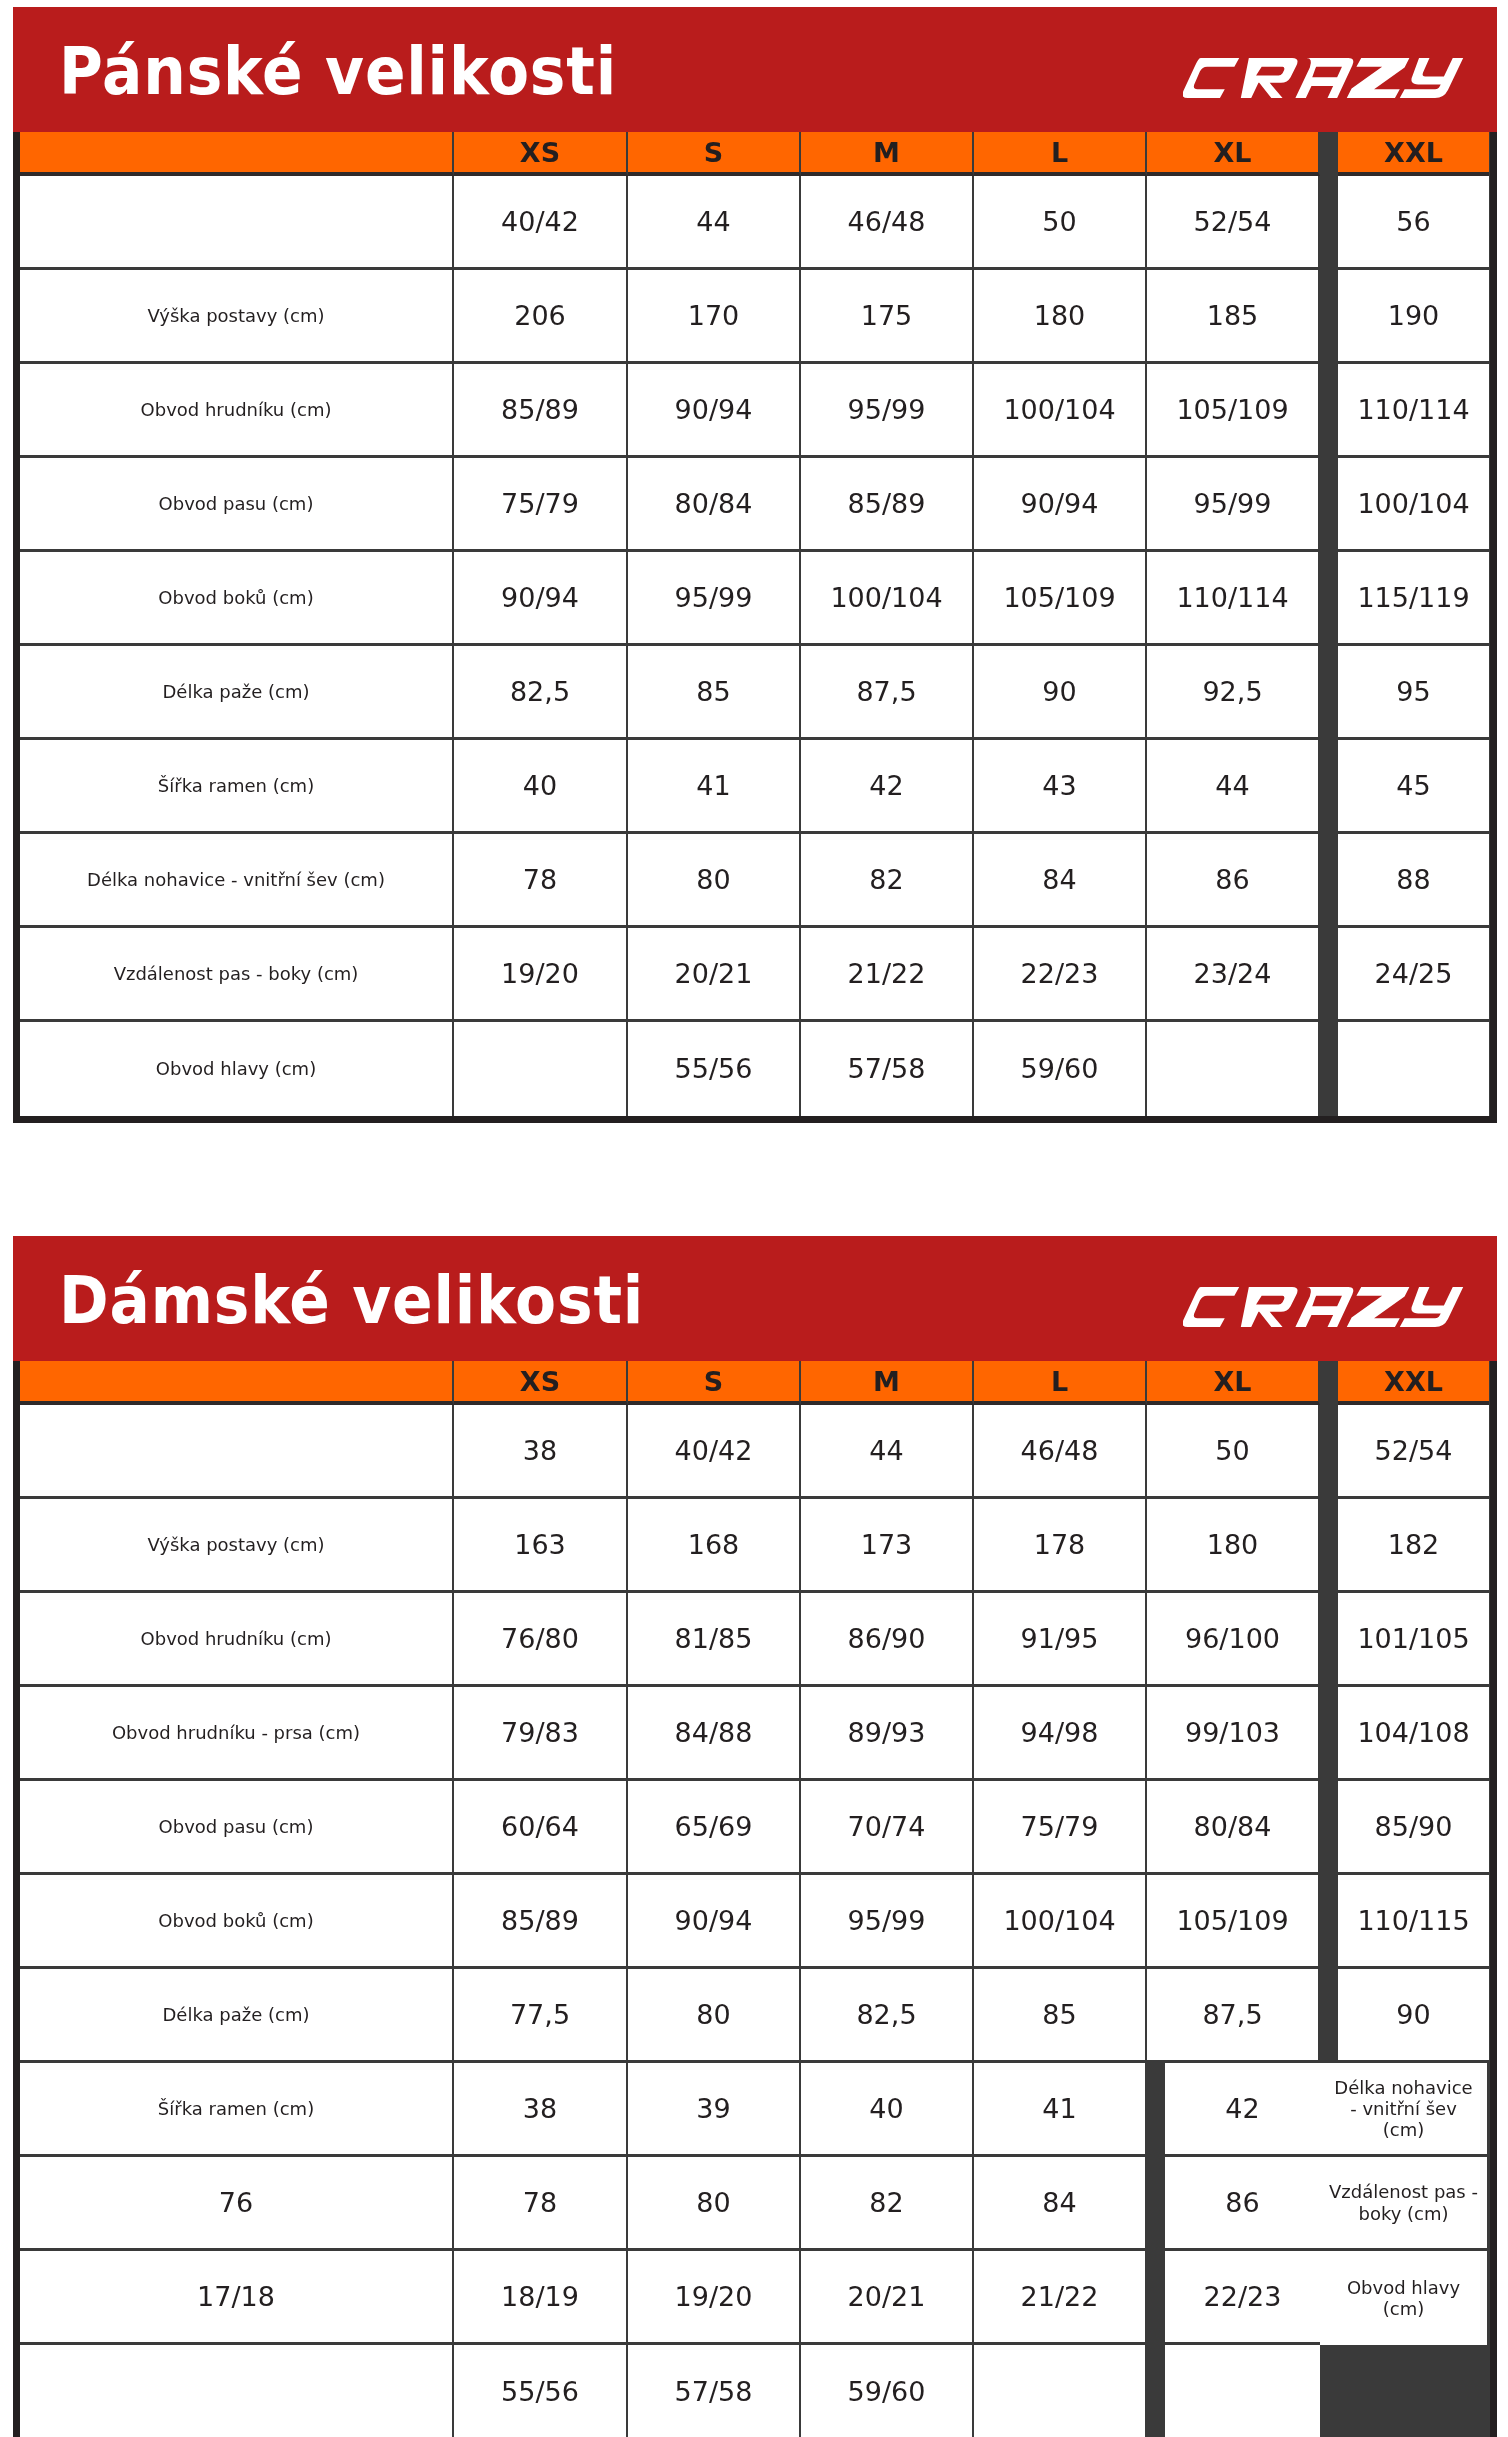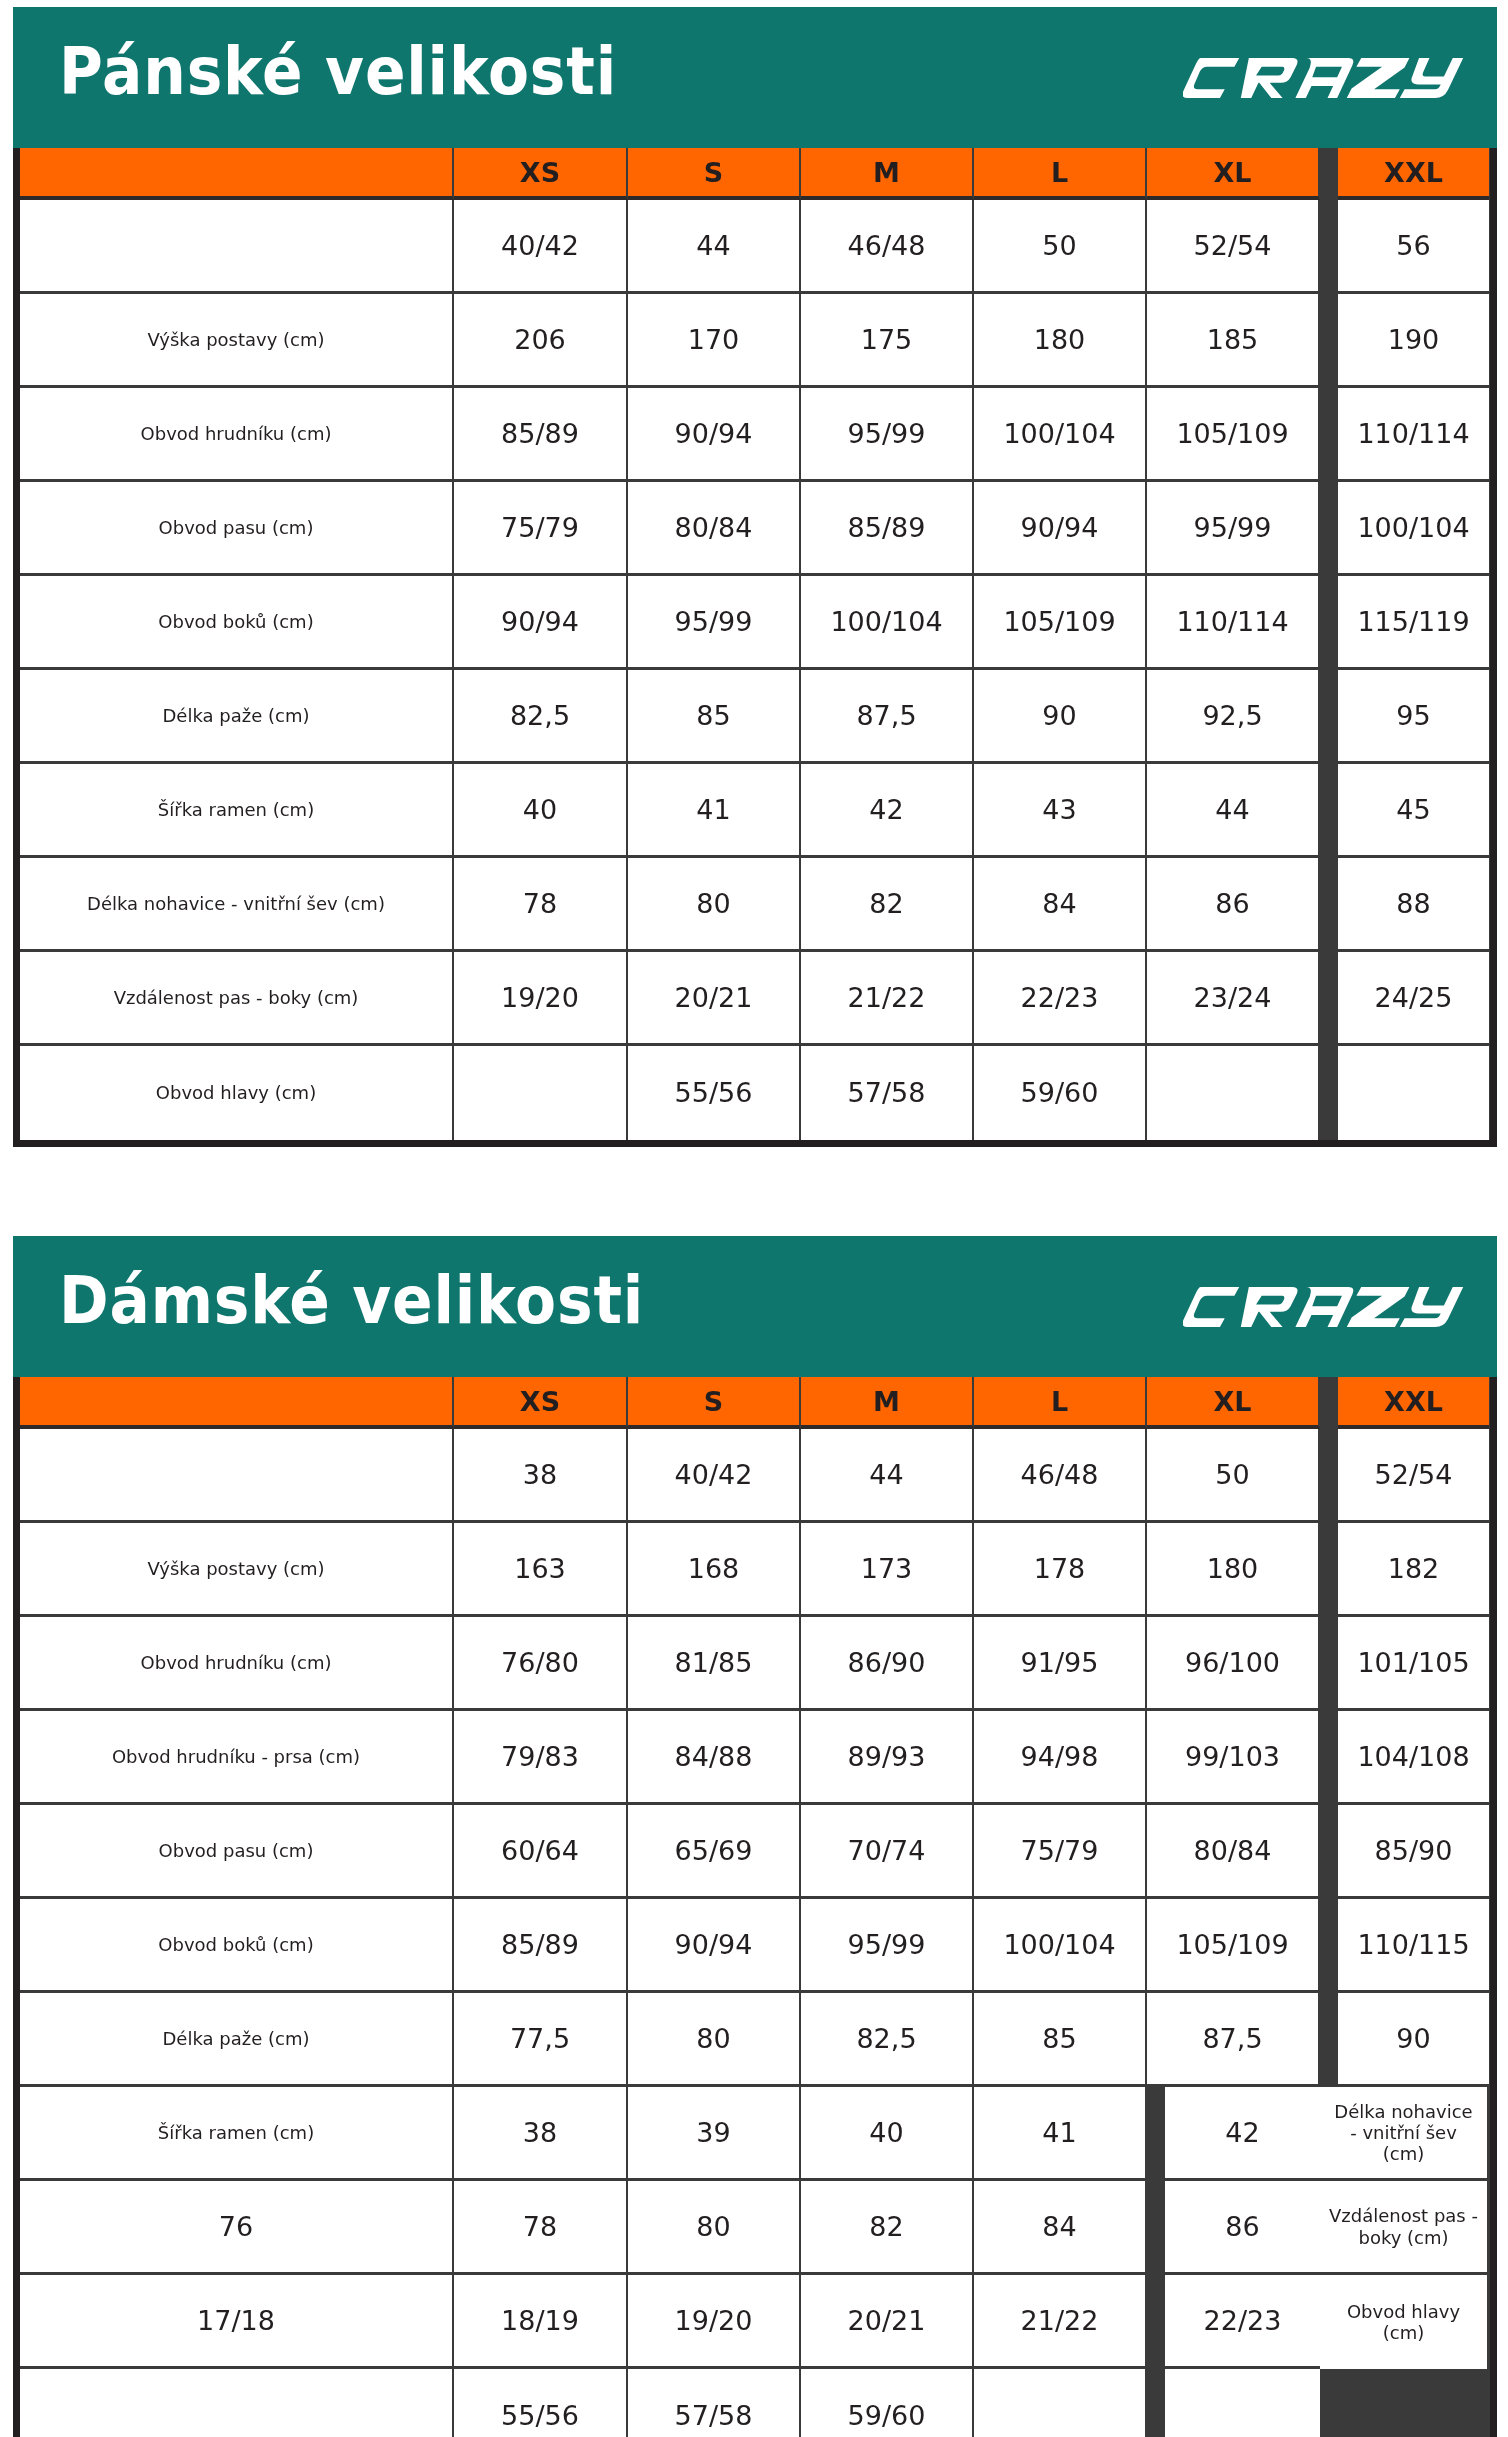--- a/index.html
+++ b/index.html
@@ -10,23 +10,23 @@
     position: absolute;
     left: 13px;
     width: 1484px;
     background: #231f20;
     padding: 0 7px 7px 7px;
   }
   .size-table.men { top: 7px; }
   .size-table.women { top: 1236px; }
 
   .title-bar {
-    height: 141px;
+    height: 125px;
     position: relative;
-    background: #0f766e;
+    background: #b91c1c;
     margin: 0 -7px;
   }
   .title-bar .title {
     position: absolute;
     left: 46px;
     top: 32px;
     font-family: "DejaVu Sans", sans-serif;
     font-size: 65px;
     font-weight: bold;
     color: #ffffff;
@@ -58,21 +58,21 @@
     border-right: 2.6px solid #3a3a3a;
     border-bottom: 3.5px solid #3a3a3a;
     font-size: 27px;
     line-height: 1.18;
     color: #231f20;
     height: 94px;
   }
   .cell.last-col { border-right: none; margin-left: 18px; }
   .cell.head {
     background: #ff6600;
-    height: 52px;
+    height: 44px;
     font-size: 27px;
     font-weight: bold;
     border-bottom: 4.4px solid #2f2a2a;
     padding-top: 1.8px;
   }
   .cell.label { font-size: 18px; padding: 0 8.8px; }
   .cell.last-row { border-bottom: none; }
 </style>
 </head>
 <body>

